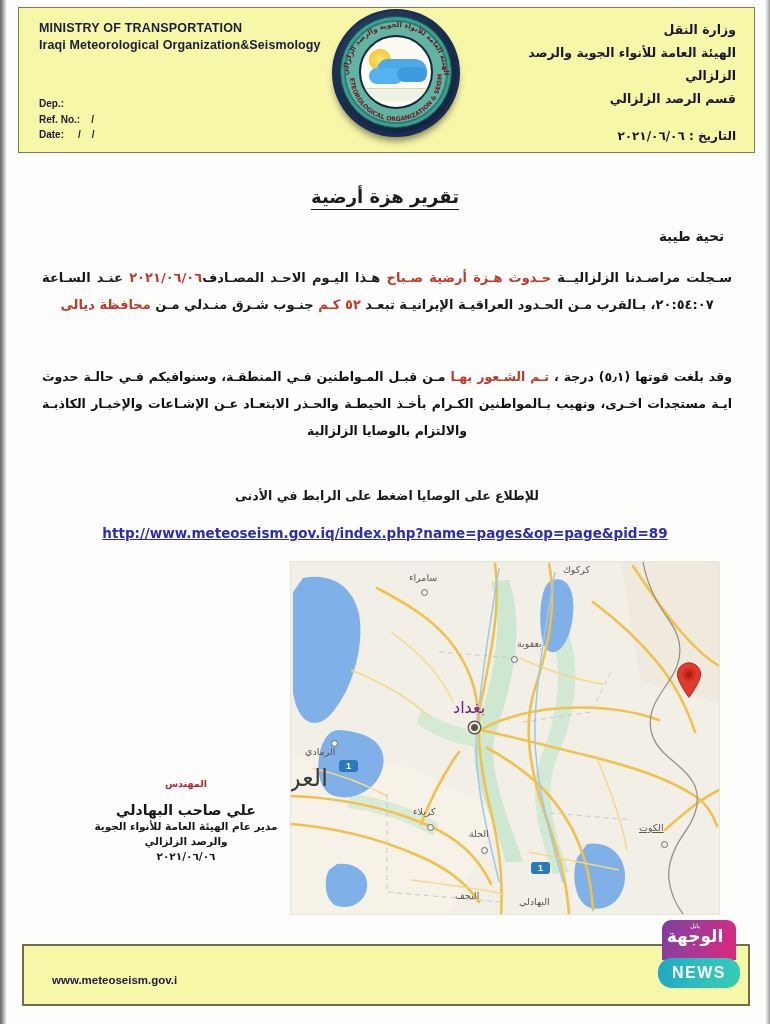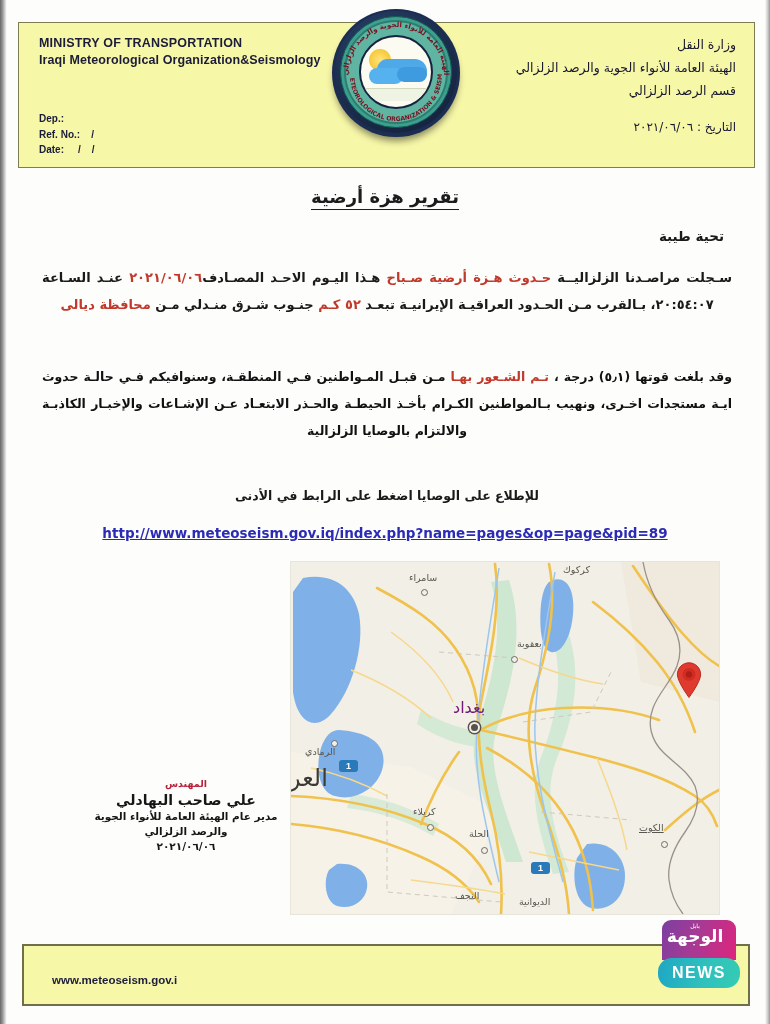--- a/index.html
+++ b/index.html
@@ -35,21 +35,21 @@
     right: 0; top: 0;
     width: 5px; height: 1024px;
     background: linear-gradient(to left, #6f6f6f 0%, #bdbdbd 50%, #fdfdfc 100%);
     opacity: .7;
   }
 
   
   .header-box {
     position: absolute;
     left: 18px;
-    top: 22px;
+    top: 7px;
     width: 737px;
     height: 146px;
     background: #f7f7a8;
     border: 1.5px solid #7d7d54;
     box-sizing: border-box;
   }
   .header-en {
     position: absolute;
     left: 20px;
     top: 12px;
@@ -72,21 +72,21 @@
   .header-fields .fld { white-space: pre; }
 
   .header-ar {
     position: absolute;
     right: 18px;
     top: 10px;
     width: 250px;
     text-align: right;
     direction: rtl;
     color: #18182f;
-    font-weight: normal;
+    font-weight: bold;
     font-family: "DejaVu Sans", sans-serif;
     font-size: 12.5px;
     line-height: 1.85;
   }
   .header-ar .date-line {
     margin-top: 14px;
     font-size: 12px;
   }
 
   
@@ -327,21 +327,21 @@
     width: 200px;
     text-align: center;
     direction: rtl;
     font-family: "DejaVu Sans", sans-serif;
     color: #161616;
   }
   .signature .role {
     color: #b5243b;
     font-size: 9.5px;
     font-weight: bold;
-    margin-bottom: 3px;
+    margin-bottom: 13px;
   }
   .signature .name {
     font-size: 14px;
     font-weight: bold;
     margin-bottom: 1px;
   }
   .signature .title1,
   .signature .title2 {
     font-size: 10.5px;
     font-weight: bold;
@@ -597,21 +597,21 @@
     <div class="map-label city" style="left:122px; top:244px;">كربلاء</div>
     <div class="city-dot" style="left:136px; top:262px;"></div>
 
     <div class="map-label city" style="left:178px; top:266px;">الحلة</div>
     <div class="city-dot" style="left:190px; top:285px;"></div>
 
     <div class="map-label city" style="left:348px; top:260px;text-decoration:underline;">الكوت</div>
     <div class="city-dot" style="left:370px; top:279px;"></div>
 
     <div class="map-label city" style="left:164px; top:328px;">النجف</div>
-    <div class="map-label city" style="left:228px; top:334px;">الديوانية</div>
+    <div class="map-label city" style="left:228px; top:334px;">البهادلي</div>
     <div class="map-label city" style="left:272px; top:2px;">كركوك</div>
 
     <div class="hwy-shield" style="left:48px; top:198px;">1</div>
     <div class="hwy-shield" style="left:240px; top:300px;">1</div>
   </div>
 
   <div class="marker">
     <svg width="26" height="36" viewBox="0 0 26 36">
       <path d="M13,35.5 C13,35.5 24.6,19.8 24.6,12.6 C24.6,5.9 19.4,0.8 13,0.8 C6.6,0.8 1.4,5.9 1.4,12.6 C1.4,19.8 13,35.5 13,35.5 Z" fill="#e03a2f" stroke="#b4281f" stroke-width="1"></path>
       <circle cx="13" cy="12.4" r="6.4" fill="#c9291f" opacity=".75"></circle>

